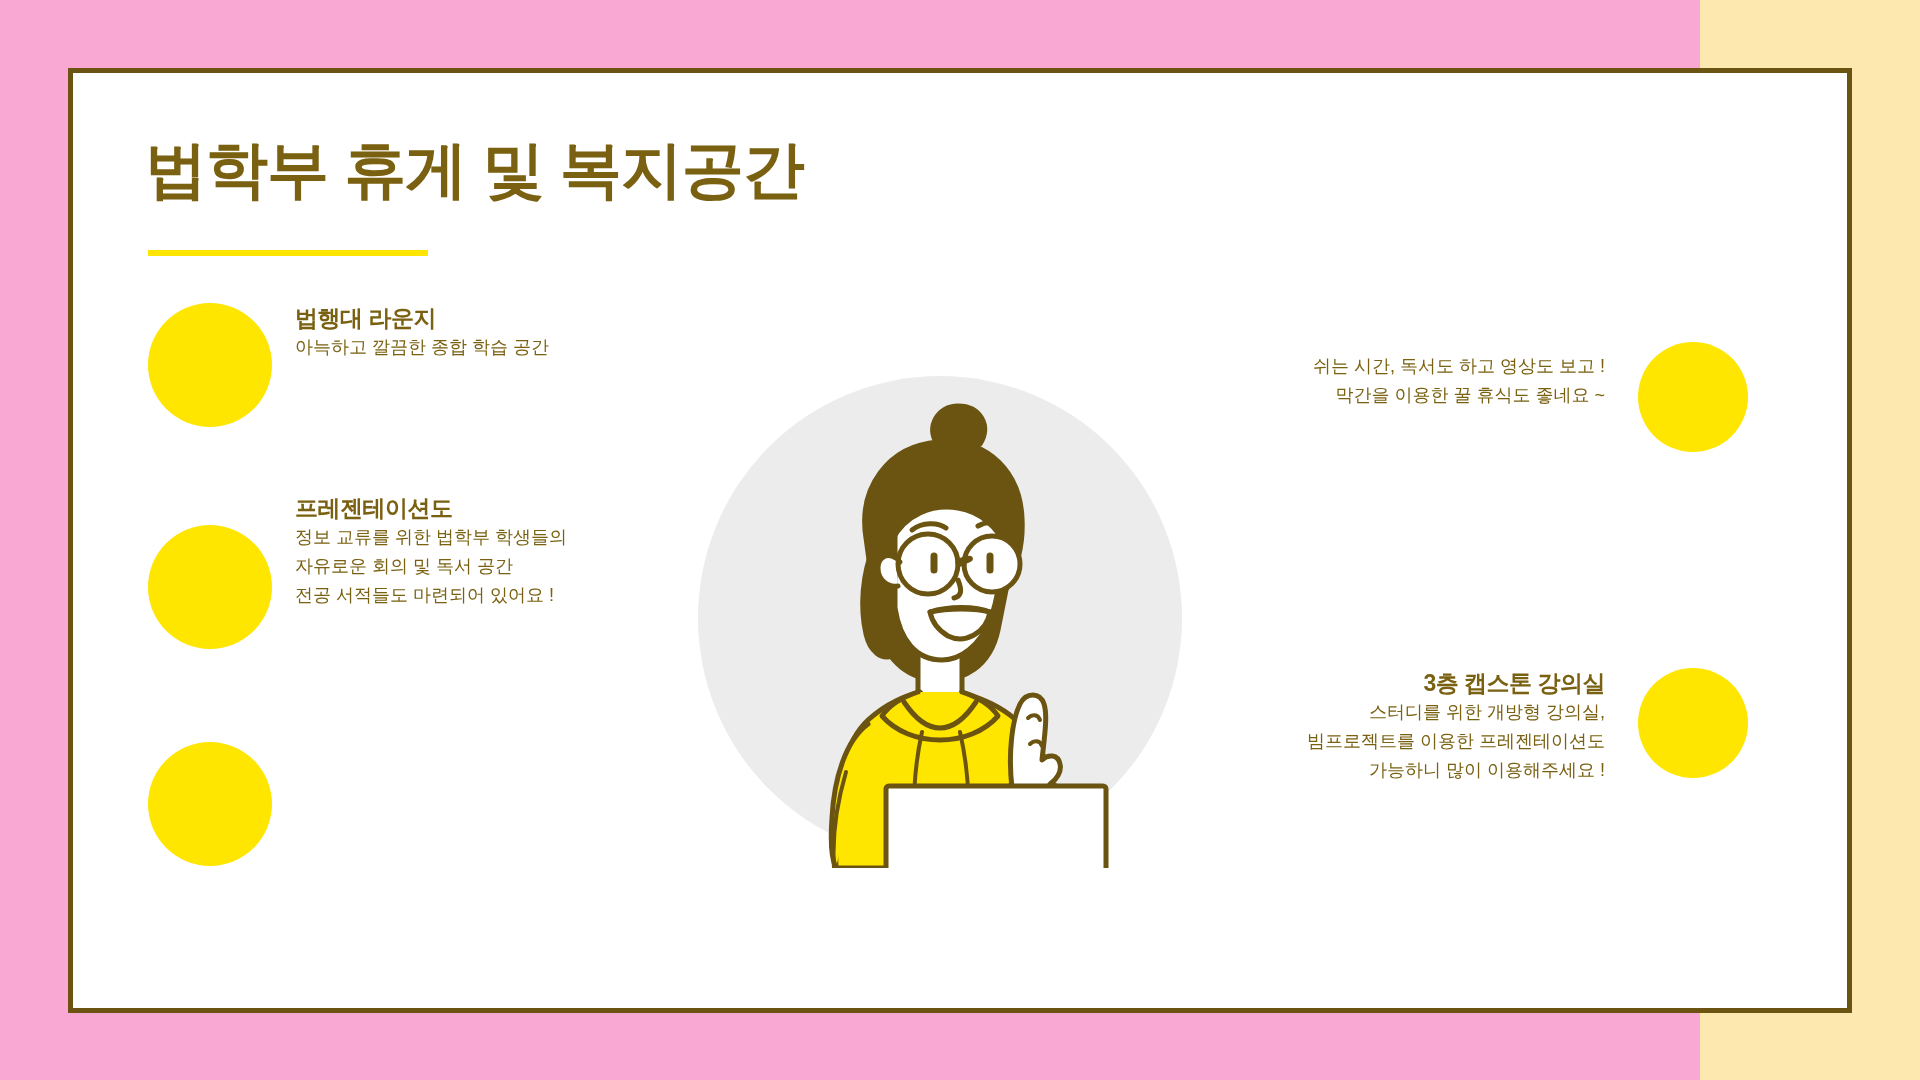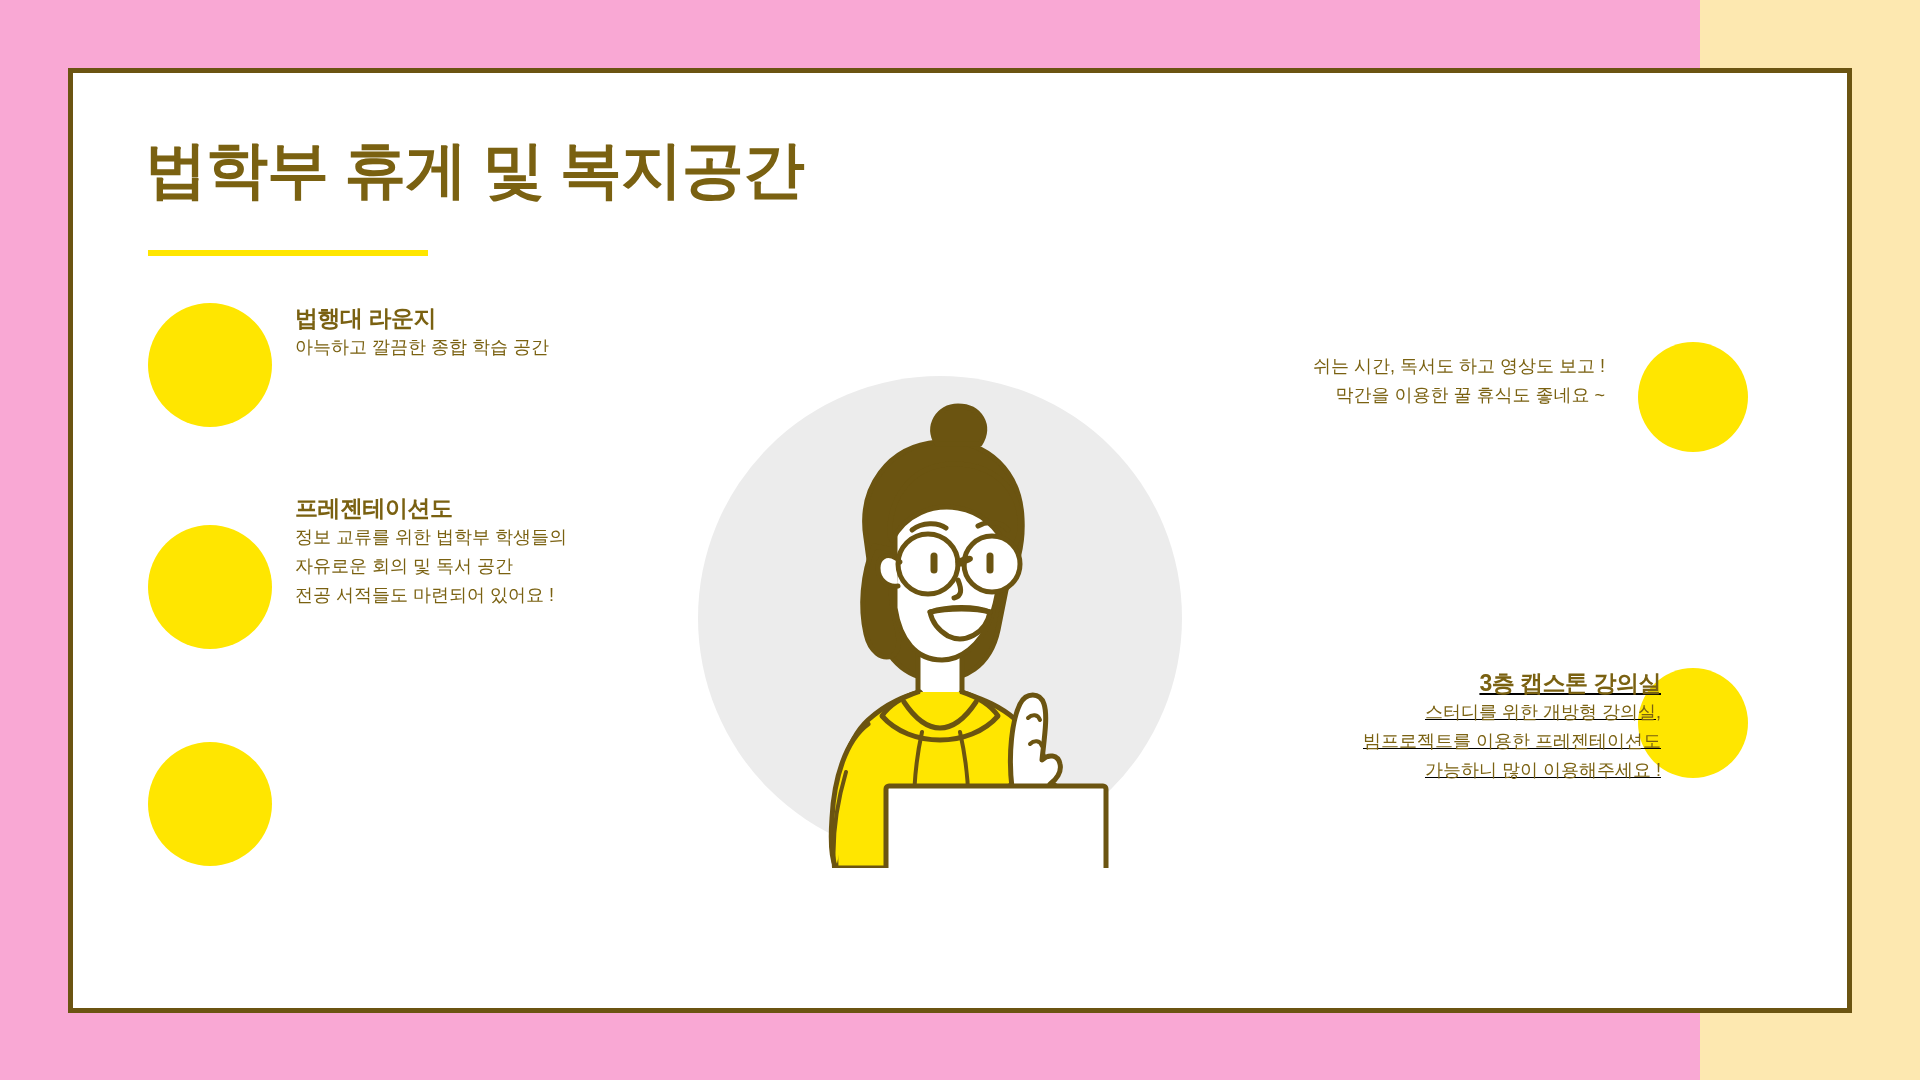--- a/index.html
+++ b/index.html
@@ -121,21 +121,21 @@
   <div class="entry" style="left:295px; top:748px; width:500px;">
   </div>
 
   <div class="dot" style="left:1638px; top:342px; width:110px; height:110px;"></div>
   <div class="entry right" style="left:1100px; top:352px; width:505px;">
     <div class="desc">쉬는 시간, 독서도 하고 영상도 보고 !
 막간을 이용한 꿀 휴식도 좋네요 ~</div>
   </div>
 
   <div class="dot" style="left:1638px; top:668px; width:110px; height:110px;"></div>
-  <div class="entry right" style="left:1146px; top:670px; width:515px;text-decoration:underline;">
+  <div class="entry right" style="left:1090px; top:670px; width:515px;">
     <div class="ttl">3층 캡스톤 강의실</div>
     <div class="desc">스터디를 위한 개방형 강의실,
 빔프로젝트를 이용한 프레젠테이션도
 가능하니 많이 이용해주세요 !</div>
   </div>
 
   <div id="illus">
     <svg viewBox="0 0 500 500" width="500" height="500" xmlns="http://www.w3.org/2000/svg">
 
       <circle cx="250" cy="250" r="242" fill="#ECECEC"></circle>

